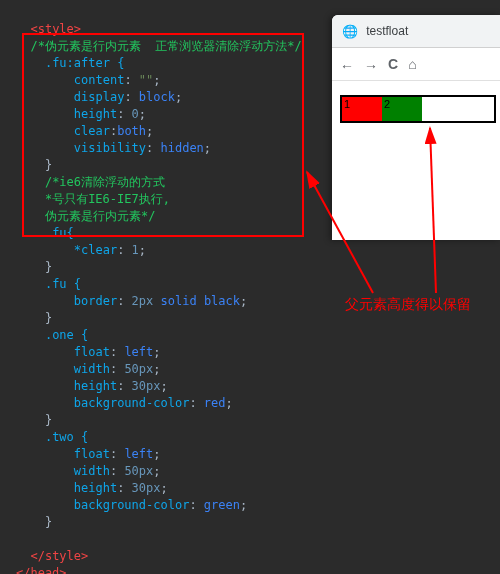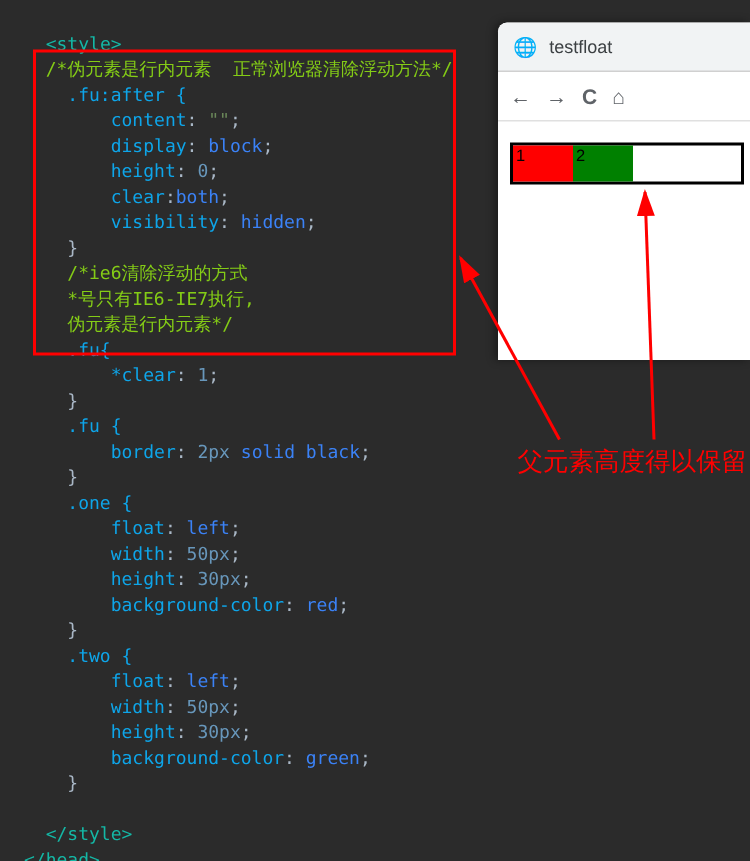--- a/index.html
+++ b/index.html
@@ -1,44 +1,44 @@
 <!DOCTYPE html>
 <html><head>
 <meta charset="utf-8">
 <style>
 html,body{margin:0;padding:0;width:500px;height:574px;overflow:hidden;font-family:Consolas,Menlo,monospace;font-size:12px;background:#2b2b2b}
 .stage{position:relative;width:500px;height:574px}
 
 
 .editor{position:absolute;left:0;top:0;width:500px;height:574px;background:#2b2b2b;color:#a9b7c6;line-height:17px;padding:4px 0 0 16px;box-sizing:border-box;white-space:pre}
 pre{margin:0;font-family:inherit}
-.t-tag{color:#14b8a6}
+.t-tag{color:#ef4444}
 .t-str{color:#6a8759}
 .t-sel{color:#0ea5e9}
 .t-prop{color:#0ea5e9}
 .t-val{color:#3b82f6}
 .t-num{color:#6897bb}
 .t-punc{color:#a9b7c6}
-.t-cmt{color:#84cc16}
+.t-cmt{color:#22c55e}
 .redbox{border:2px solid #ff0000;position:absolute;pointer-events:none}
 
 
 .browser{position:absolute;top:15px;left:332px;width:168px;height:225px;background:#ffffff;border-radius:6px 0 0 0;box-shadow:-2px 0 6px rgba(0,0,0,0.4);overflow:hidden;font-family:Arial,sans-serif}
 .br-tab{height:32px;background:#f1f3f4;border-bottom:1px solid #d0d0d0;display:flex;align-items:center;padding:0 10px;gap:8px;color:#3c4043;font-size:12px}
 .br-tool{height:32px;background:#ffffff;border-bottom:1px solid #e0e0e0;display:flex;align-items:center;padding:0 8px;gap:10px;color:#5f6368;font-size:14px}
 .br-tool span{display:inline-block}
 .url-chip{background:#f1f3f4;border-radius:12px;padding:3px 10px;font-size:11px;color:#5f6368}
 .br-body{padding:14px 8px}
 .fu{border:2px solid #000;width:152px}
 .fu:after{content:"";display:block;clear:both}
 .one{float:left;width:40px;height:24px;background:red;color:#000;font-size:11px;padding:1px 2px;box-sizing:border-box}
 .two{float:left;width:40px;height:24px;background:green;color:#000;font-size:11px;padding:1px 2px;box-sizing:border-box}
 
 
-.anno{position:absolute;color:#ff0000;font-size:17px;font-family:Liberation Serif, serif}
+.anno{position:absolute;color:#ff0000;font-size:14px;font-family:Liberation Serif, serif}
 svg.arrows{position:absolute;top:0;left:0;pointer-events:none}
 </style>
 </head>
 <body>
 <div class="stage">
 
 <div class="editor">
 <pre>  <span class="t-tag">&lt;<span></span>style&gt;</span>
   <span class="t-cmt">/*伪元素是行内元素  正常浏览器清除浮动方法*/</span>
     <span class="t-sel">.fu:after {</span>

